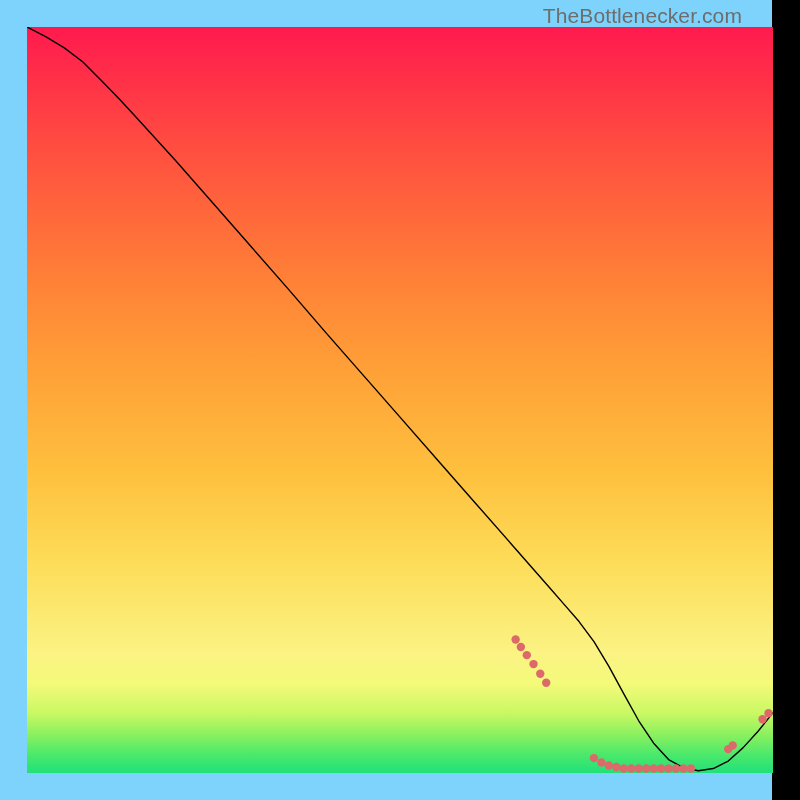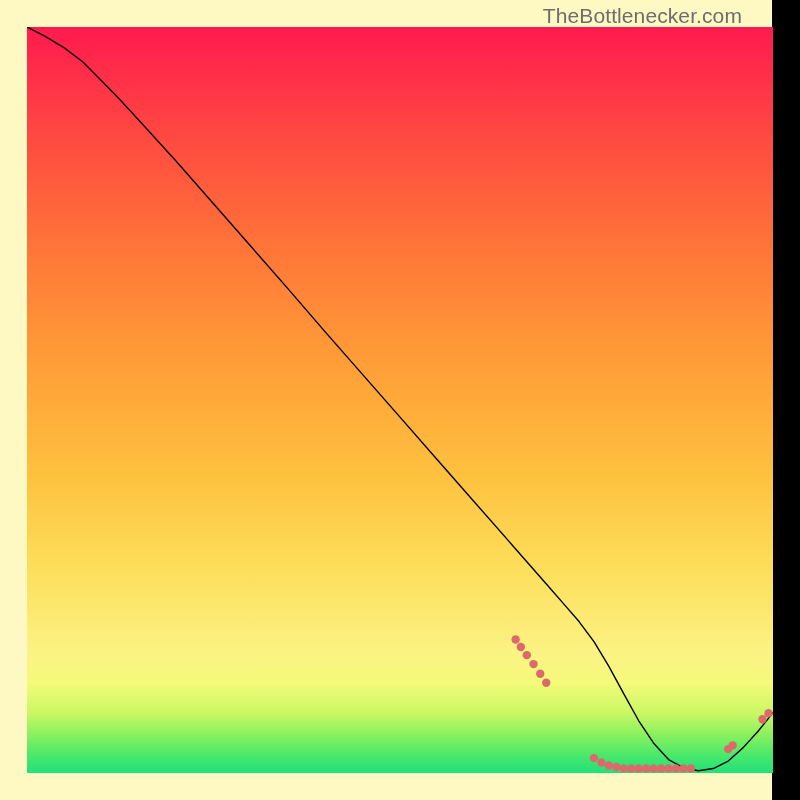--- a/index.html
+++ b/index.html
@@ -8,21 +8,21 @@
     width: 800px;
     height: 800px;
     background: #000000;
     overflow: hidden;
     font-family: -apple-system, BlinkMacSystemFont, "Segoe UI", Arial, sans-serif;
   }
   .frame {
     position: absolute;
     left: 0; top: 0;
     width: 772px; height: 800px;
-    background: #fef9c3;
+    background: #7dd3fc;
   }
   .plot {
     position: absolute;
     
     left: 27px;
     top: 27px;
     width: 746px;
     height: 746px;
   }
   .watermark {

